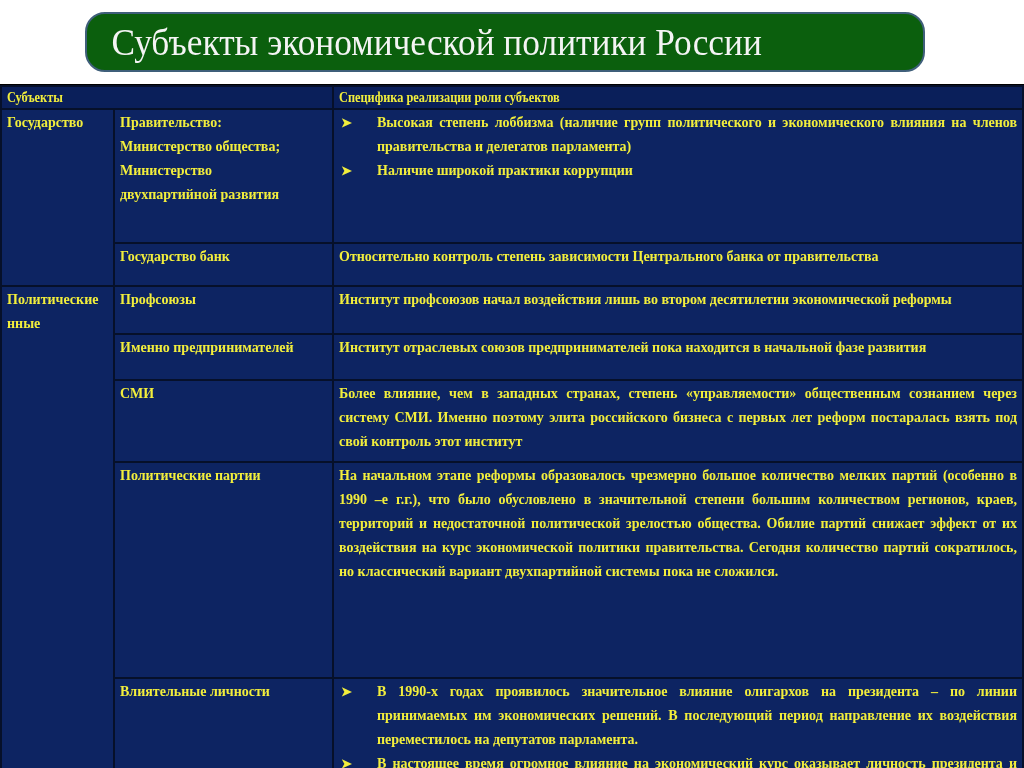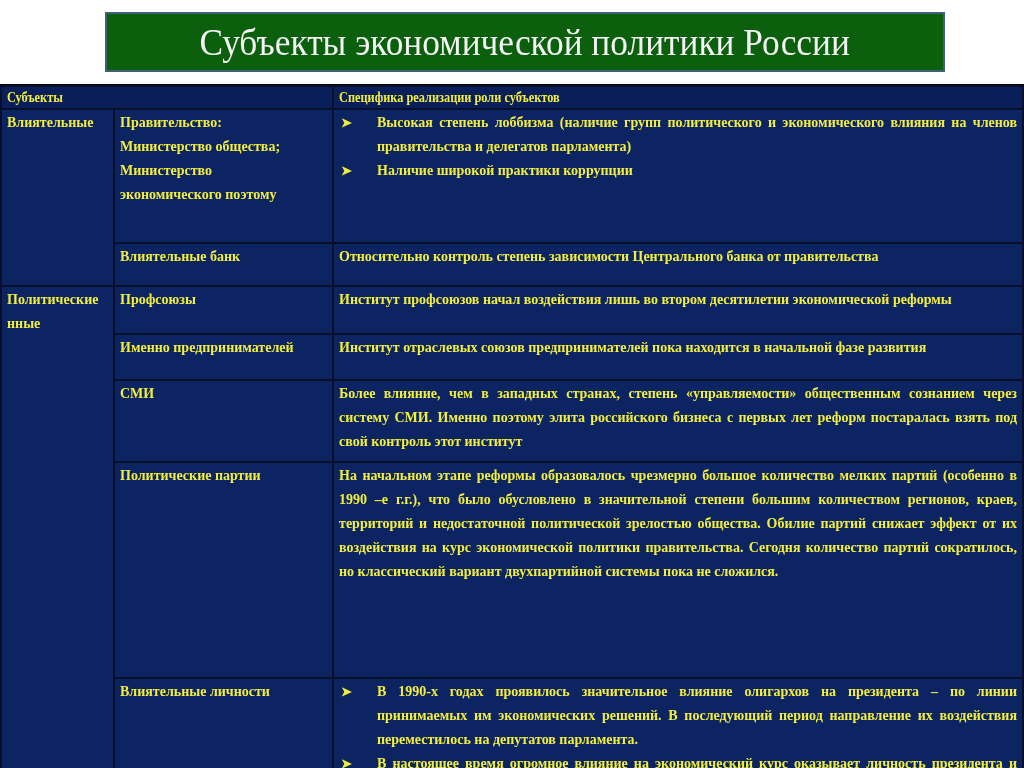--- a/index.html
+++ b/index.html
@@ -2,22 +2,22 @@
 <html><head>
 <meta charset="utf-8">
 <style>
   html, body { margin: 0; padding: 0; }
   body {
     width: 1024px; height: 768px; background: #ffffff; overflow: hidden;
     position: relative; font-family: "Liberation Serif", serif;
   }
   .title-box {
     position: absolute; left: 85px; top: 12px; width: 836px; height: 56px;
-    background: #0b5f0d; border: 2px solid #3f5f7a; border-radius: 0;
-    display: flex; align-items: center; justify-content: center; margin-left: 20px;
+    background: #0b5f0d; border: 2px solid #3f5f7a; border-radius: 20px;
+    display: flex; align-items: center; 
   }
   .title-box h1 {
     margin: 0; color: #f4f4f4; font-size: 38px; font-weight: normal;
     font-family: "Liberation Serif", serif; letter-spacing: 0px;
     transform: scaleX(0.93);
   }
   .table-wrap {
     position: absolute; left: 0; top: 84px; width: 1024px; height: 684px;
     border-top: 1px solid #000;
   }
@@ -56,36 +56,36 @@
         <col class="col2">
         <col class="col3">
     </colgroup>
     <tbody>
         <tr class="hdr">
       <td colspan="2"><span>Субъекты</span></td>
       <td><span>Специфика реализации роли субъектов</span></td>
     </tr>
 
     <tr style="height:134px">
-      <td rowspan="2">Влиятельные</td>
+      <td rowspan="2">Государство</td>
       <td>
         <div>Правительство:</div>
         <div>Министерство общества;</div>
         <div>Министерство</div>
-        <div>экономического поэтому</div>
+        <div>двухпартийной развития</div>
       </td>
       <td class="spec">
         <ul class="bullets">
           <li><span class="arrow">➤</span><span>Высокая степень лоббизма (наличие групп политического и экономического влияния на членов правительства и делегатов парламента)</span></li>
           <li><span class="arrow">➤</span><span>Наличие широкой практики коррупции</span></li>
         </ul>
       </td>
     </tr>
     <tr style="height:43px">
-      <td>Влиятельные банк</td>
+      <td>Государство банк</td>
       <td class="spec">Относительно контроль степень зависимости Центрального банка от правительства</td>
     </tr>
 
     <tr style="height:48px">
       <td rowspan="5">Политические нные</td>
       <td>Профсоюзы</td>
       <td class="spec">Институт профсоюзов начал воздействия лишь во втором десятилетии экономической реформы</td>
     </tr>
     <tr style="height:46px">
       <td>Именно предпринимателей</td>

